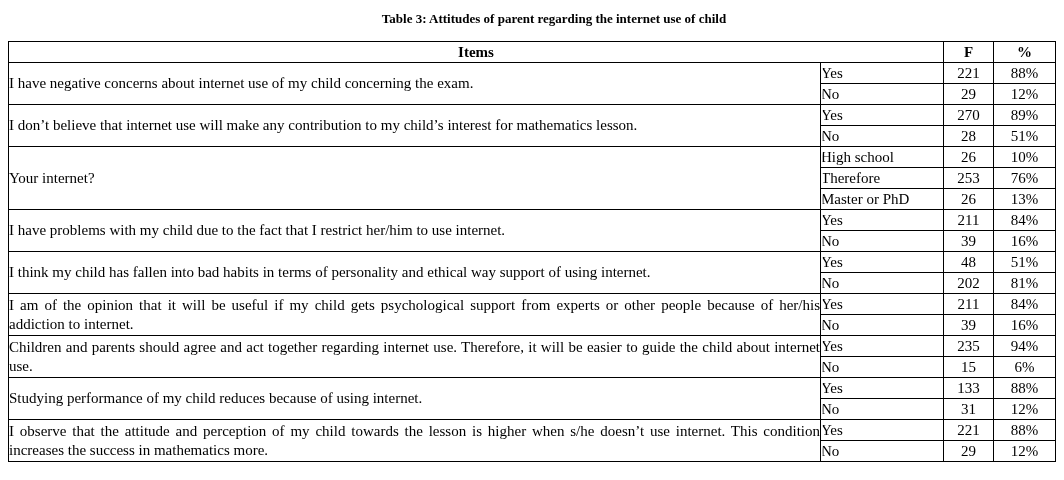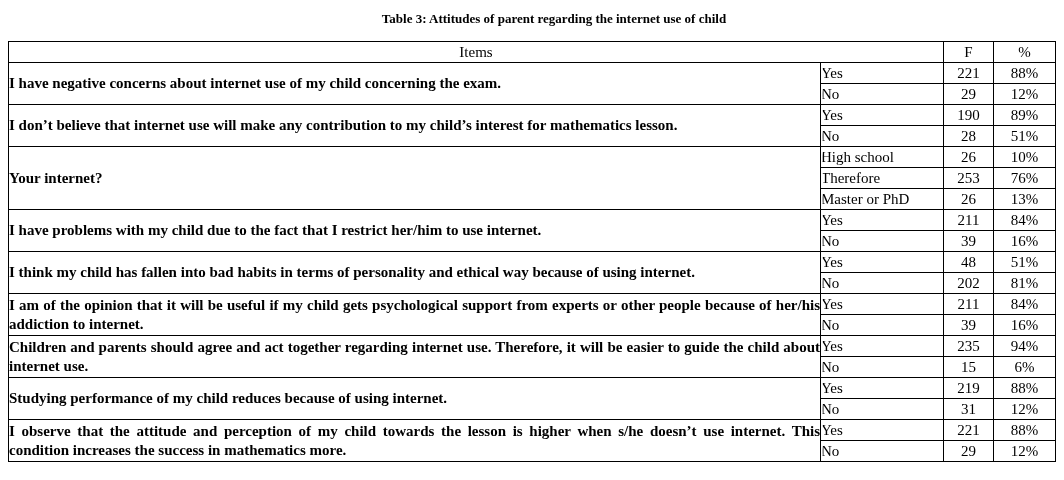--- a/index.html
+++ b/index.html
@@ -31,31 +31,30 @@
     margin: 13px 0 0 8px;
   }
   table.data-table th,
   table.data-table td {
     border: 1px solid #000000;
     font-size: 15px;
     padding: 0;
     overflow: hidden;
   }
   th.hdr {
-    font-weight: normal;
+    font-weight: bold;
     text-align: center;
     height: 20px;
     line-height: 20px;
   }
   td.item {
     text-align: justify;
     vertical-align: middle;
     padding: 1px 6px 1px 5px;
     line-height: 19px;
-    font-weight: bold;
   }
   td.resp {
     text-align: left;
     vertical-align: middle;
     padding-left: 8px;
     height: 20px;
     line-height: 20px;
     border-radius: 9px;
   }
   td.num {
@@ -96,21 +95,21 @@
     </tr>
     <tr>
       <td class="resp">No</td>
       <td class="num">29</td>
       <td class="num">12%</td>
     </tr>
 
     <tr>
       <td class="item" rowspan="2">I don’t believe that internet use will make any contribution to my child’s interest for mathematics lesson.</td>
       <td class="resp">Yes</td>
-      <td class="num">190</td>
+      <td class="num">270</td>
       <td class="num">89%</td>
     </tr>
     <tr>
       <td class="resp">No</td>
       <td class="num">28</td>
       <td class="num">51%</td>
     </tr>
 
     <tr>
       <td class="item" rowspan="3">Your internet?</td>
@@ -135,21 +134,21 @@
       <td class="num">211</td>
       <td class="num">84%</td>
     </tr>
     <tr>
       <td class="resp">No</td>
       <td class="num">39</td>
       <td class="num">16%</td>
     </tr>
 
     <tr>
-      <td class="item" rowspan="2">I think my child has fallen into bad habits in terms of personality and ethical way because of using internet.</td>
+      <td class="item" rowspan="2">I think my child has fallen into bad habits in terms of personality and ethical way support of using internet.</td>
       <td class="resp">Yes</td>
       <td class="num">48</td>
       <td class="num">51%</td>
     </tr>
     <tr>
       <td class="resp">No</td>
       <td class="num">202</td>
       <td class="num">81%</td>
     </tr>
 
@@ -173,21 +172,21 @@
     </tr>
     <tr>
       <td class="resp">No</td>
       <td class="num">15</td>
       <td class="num">6%</td>
     </tr>
 
     <tr>
       <td class="item" rowspan="2">Studying performance of my child reduces because of using internet.</td>
       <td class="resp">Yes</td>
-      <td class="num">219</td>
+      <td class="num">133</td>
       <td class="num">88%</td>
     </tr>
     <tr>
       <td class="resp">No</td>
       <td class="num">31</td>
       <td class="num">12%</td>
     </tr>
 
     <tr>
       <td class="item" rowspan="2">I observe that the attitude and perception of my child towards the lesson is higher when s/he doesn’t use internet. This condition increases the success in mathematics more.</td>

